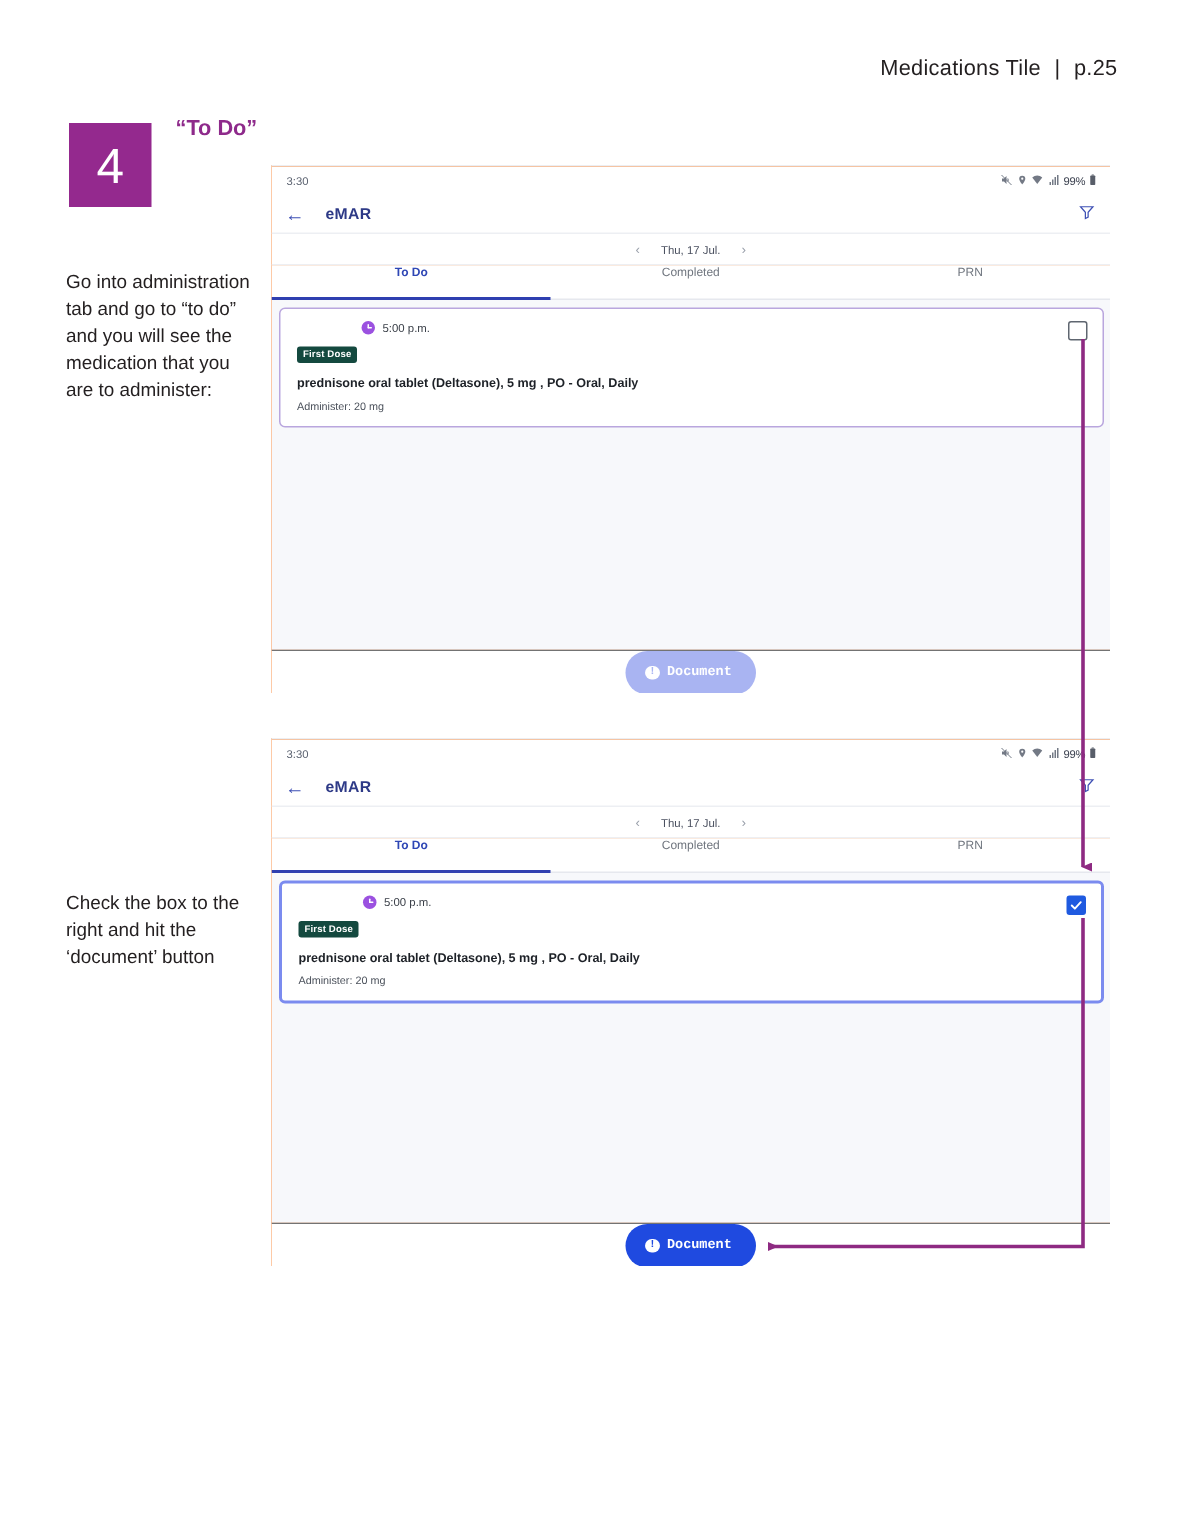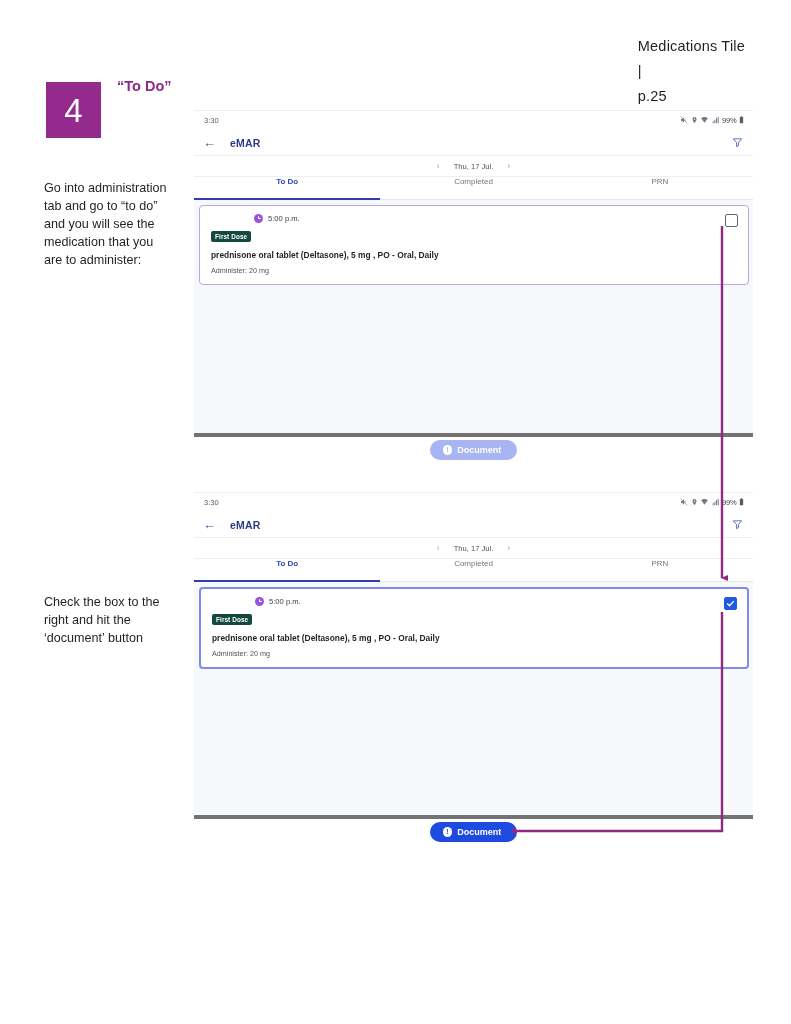--- a/index.html
+++ b/index.html
@@ -8,21 +8,21 @@
     background: #ffffff;
     font-family: "Liberation Sans", sans-serif;
     overflow: hidden;
   }
   .page { position: relative; width: 791px; height: 1024px; background:#fff; }
 
   
   .page-header {
     position: absolute; right: 46px; top: 38px;
     font-size: 14.5px; color: #231f20; letter-spacing: .2px;
-    display: flex; align-items: baseline; gap: 9px; flex-direction: column;
+    display: flex; align-items: baseline; gap: 9px;
   }
   .page-header .sep { color:#231f20; }
 
   
   .step-badge {
     position: absolute; left: 46px; top: 82px;
     width: 55px; height: 56px; background: #94298e;
     display: flex; align-items: center; justify-content: center;
   }
   .step-badge span { color:#fff; font-size: 33px; font-weight: 400; line-height:1; }
@@ -34,21 +34,21 @@
   
   .instr {
     position: absolute; left: 44px; width: 125px;
     font-size: 12.6px; line-height: 1.42; color: #231f20;
   }
   .instr-1 { top: 180px; }
   .instr-2 { top: 594px; }
 
   
   .shot {
-    position: absolute; left: 194px; width: 559px;
+    position: absolute; left: 181px; width: 559px;
     background: #f97316; overflow: hidden;
     border-top: 1px solid #eceef2;
   }
   .shot-1 { top: 110px; height: 352px; }
   .shot-2 { top: 492px; height: 352px; }
 
   
   .statusbar {
     height: 19px; display: flex; align-items: center;
     justify-content: space-between; padding: 0 9px 0 10px;
@@ -121,22 +121,22 @@
     position:absolute; right: 10px; top: 8px;
     width: 13px; height: 13px; border-radius: 2px; cursor:pointer;
   }
   .chk.off { border: 1.6px solid #5f6670; background:#fff; }
   .chk.on  { background:#1f5ae0; border:1.6px solid #1f5ae0;
              display:flex; align-items:center; justify-content:center; }
   .chk.on svg { width: 9px; height: 9px; }
 
   
   .shot-footer {
-    height: 30px; background:#fff; border-top:4px solid #737373;
-    display:flex; align-items:center; justify-content:center;
+    height: 30px; background:#fff; border-top:1px solid #737373;
+    display:flex; justify-content:center;font-family:Liberation Mono, monospace;
   }
   .btn-document {
     display:flex; align-items:center; gap:5px;
     border-radius: 999px; padding: 5px 16px 5.5px 13px;
     font-size: 9px; font-weight: bold; color:#fff; cursor:pointer;
   }
   .btn-document.disabled { background:#a9b4f2; }
   .btn-document.enabled  { background:#1f4ae0; }
   .info-ico {
     width: 9.5px; height: 9.5px; border-radius:50%; background:#fff;

